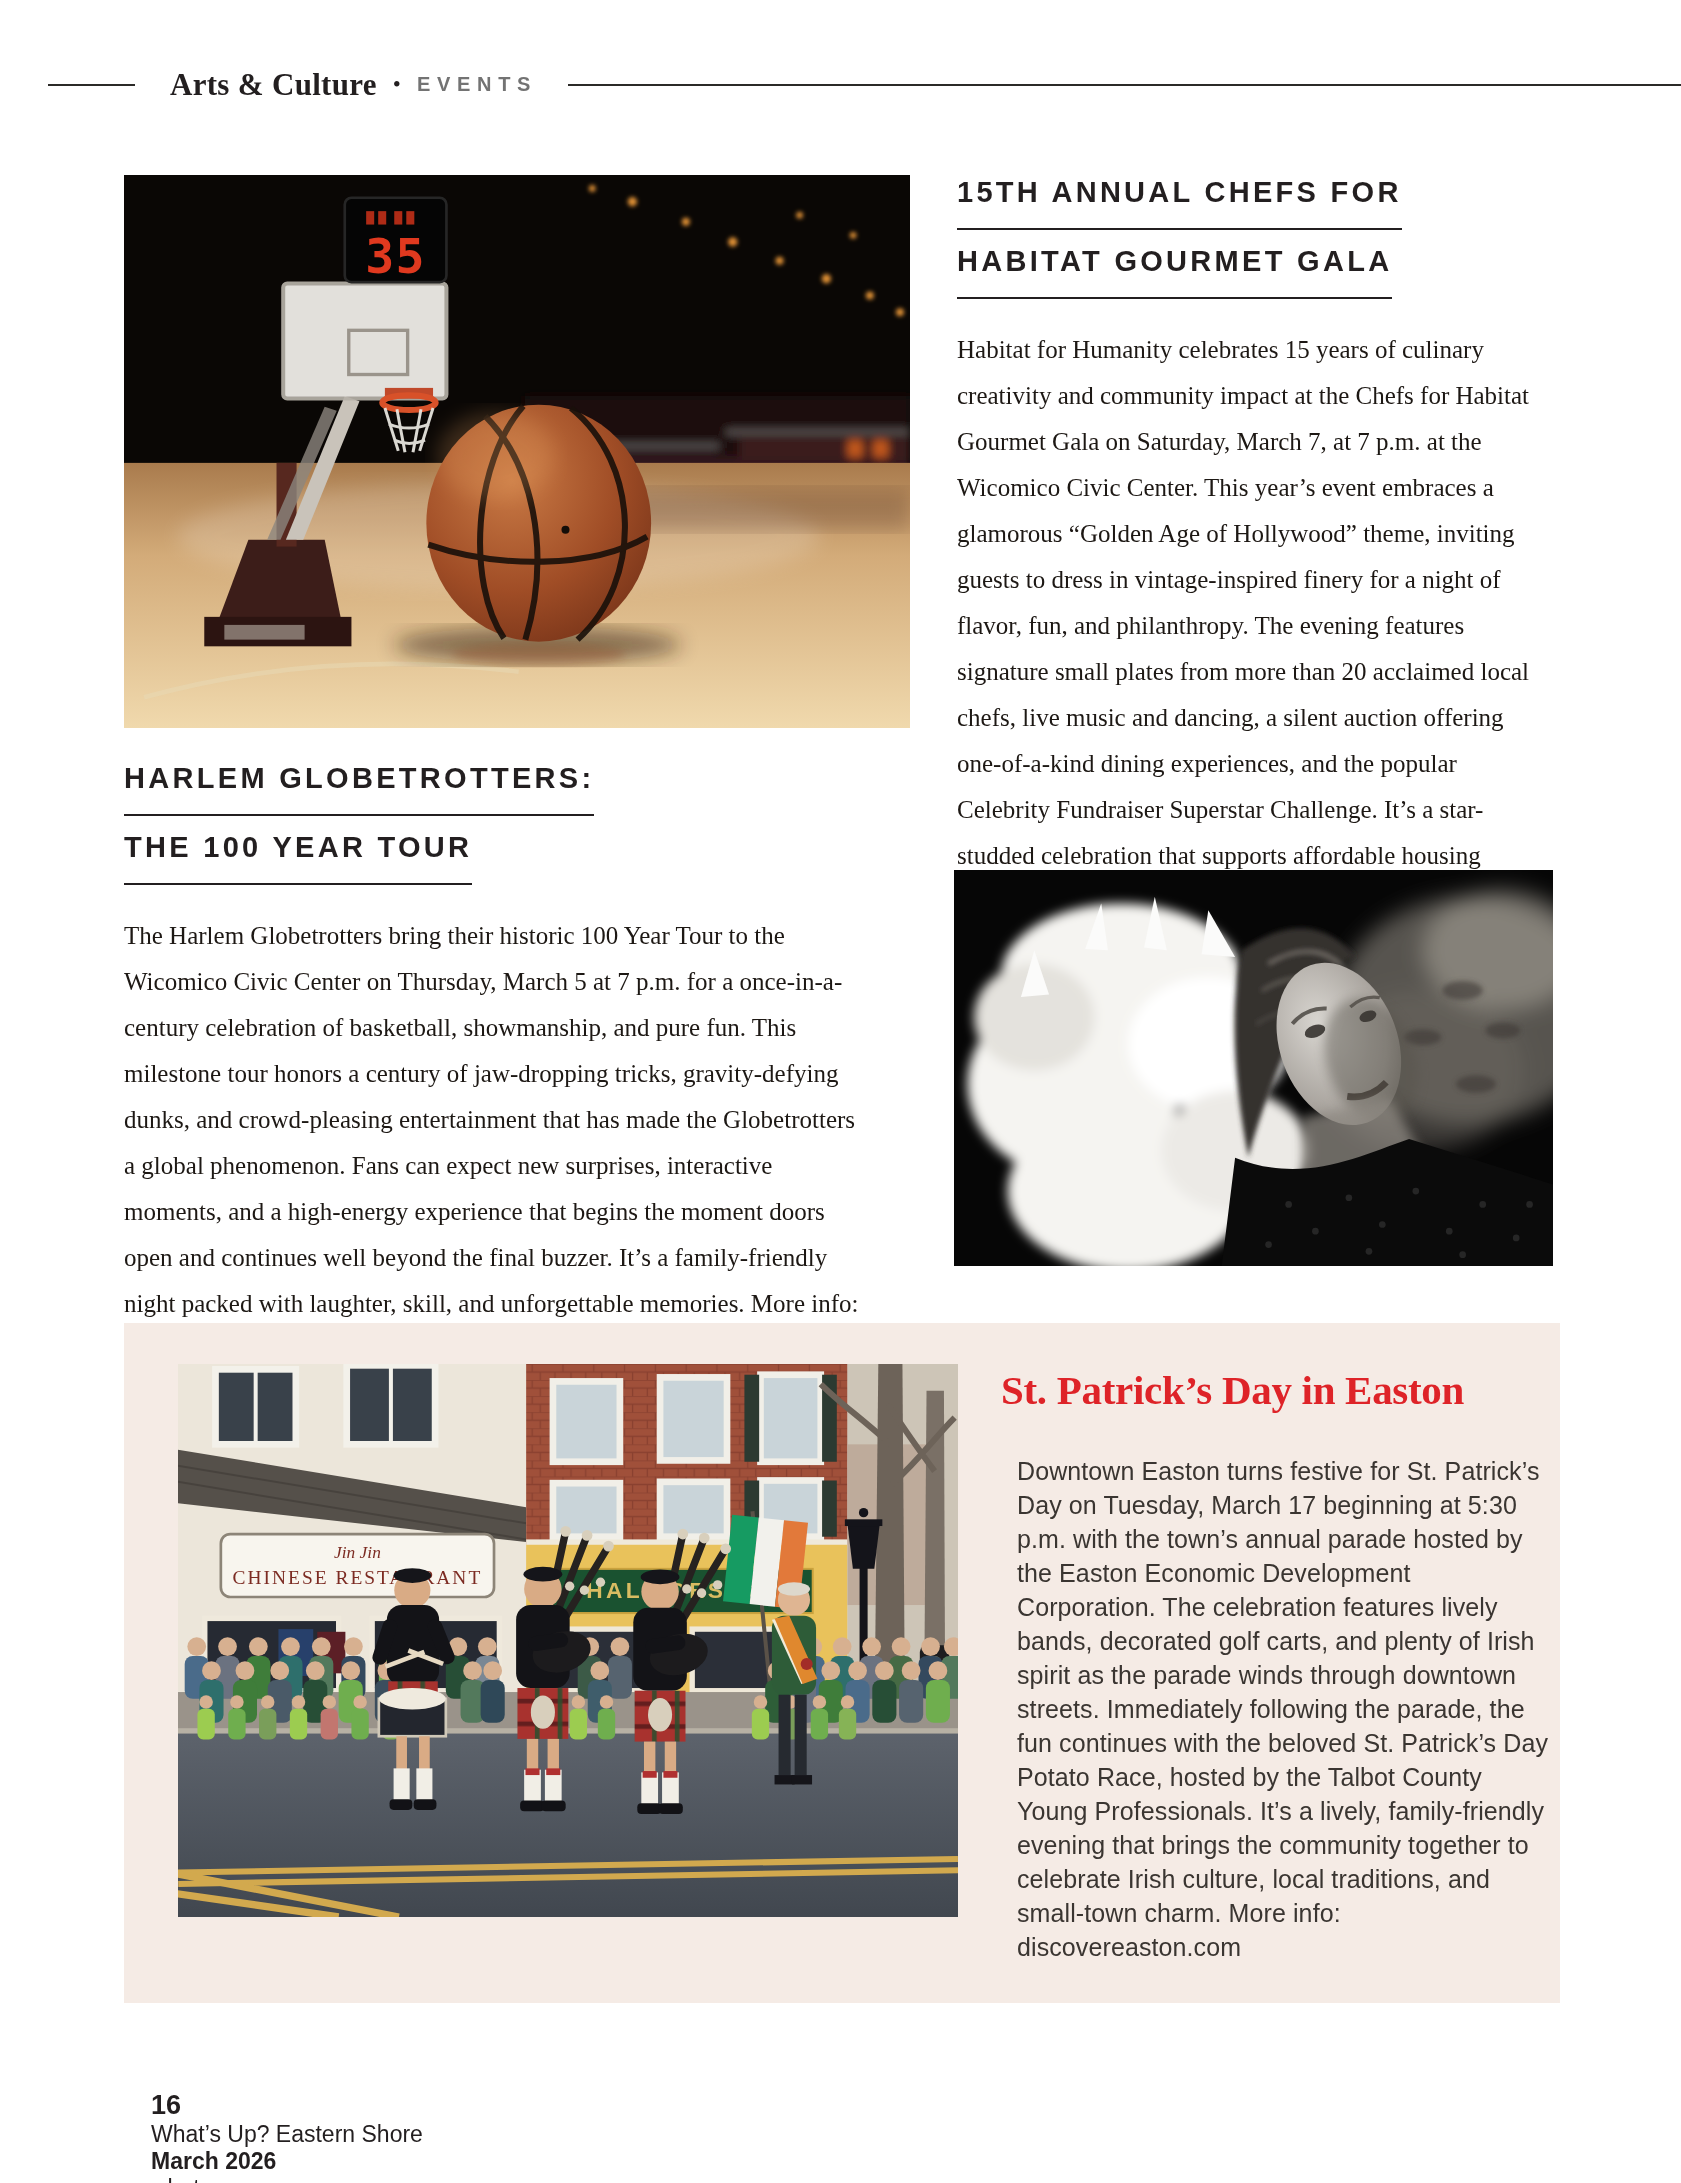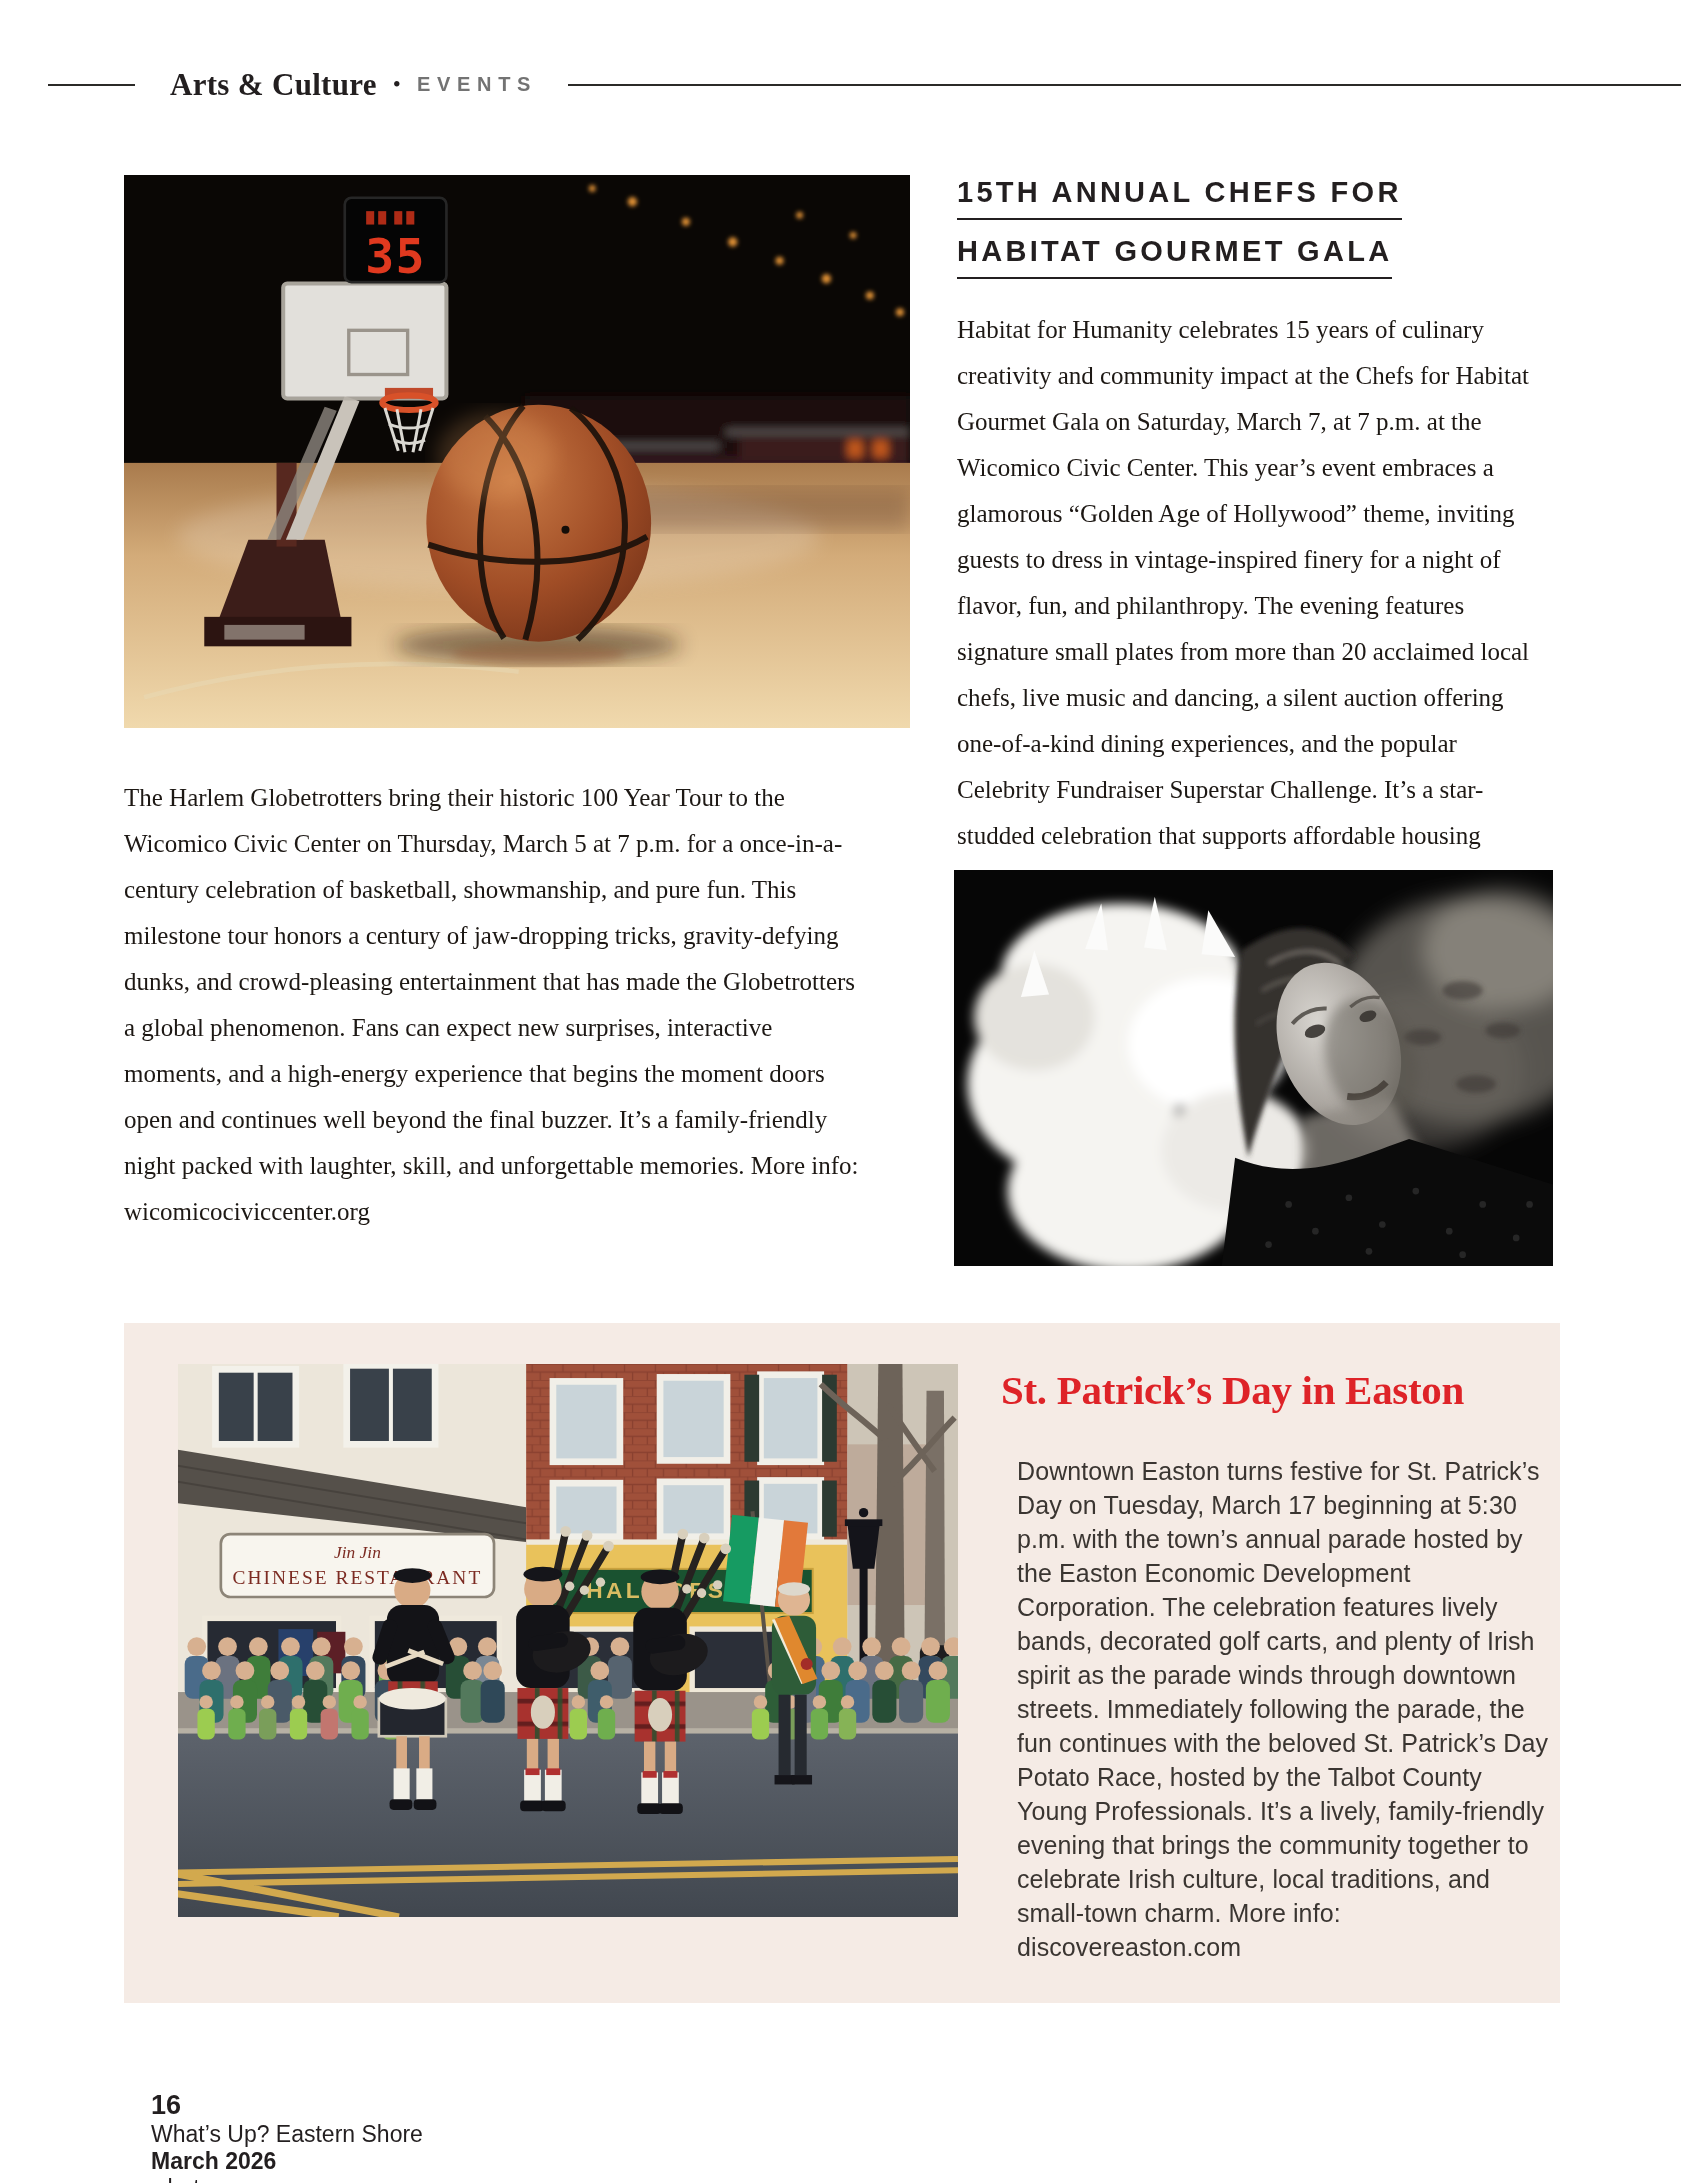--- a/index.html
+++ b/index.html
@@ -14,21 +14,21 @@
   .brand{font-family:"Liberation Serif",serif;font-weight:bold;font-size:31px;color:#231f20;letter-spacing:0.3px;}
   .hbullet{font-size:23px;margin:0 16px;color:#231f20;}
   .category{font-family:"Liberation Sans",sans-serif;font-weight:bold;font-size:20px;letter-spacing:6.7px;color:#737373;}
   
   .figure{position:absolute;overflow:hidden;}
   .figure svg{display:block;width:100%;height:100%;}
   
   .article{position:absolute;}
   .col-heading{margin:0;font-family:"Liberation Sans",sans-serif;font-weight:bold;
                font-size:29px;letter-spacing:3.3px;color:#231f20;line-height:1;}
-  .col-heading .hline{display:inline-block;padding-bottom:11px;border-bottom:2.7px solid #231f20;margin-bottom:17.4px;}
+  .col-heading .hline{display:inline-block;padding-bottom:21px;border-bottom:2.7px solid #231f20;margin-bottom:17.4px;}
   .body-serif{margin:10.7px 0 0 0;font-family:"Liberation Serif",serif;font-size:25px;line-height:46px;color:#1d1814;}
   
   .promo{position:absolute;left:124px;top:1323px;width:1436px;height:680px;background:#f5ebe5;}
   .promo-title{position:absolute;left:877px;top:43px;margin:0;font-family:"Liberation Serif",serif;
                font-weight:bold;font-size:41px;letter-spacing:-0.3px;color:#de2328;}
   .promo-body{position:absolute;left:877px;top:115px;width:535px;margin:16px;
               font-family:"Liberation Sans",sans-serif;font-size:25px;line-height:34px;color:#3a3531;letter-spacing:0.1px;}
   
   .footer{position:absolute;left:124px;top:2090px;display:flex;align-items:baseline;
           font-family:"Liberation Sans",sans-serif;color:#231f20;white-space:nowrap;flex-direction:column;}
@@ -162,20 +162,24 @@
 
   <div class="article" style="left:957px;top:178px;width:589px;">
     <h2 class="col-heading">
       <span class="hline">15TH ANNUAL CHEFS FOR</span><br>
       <span class="hline">HABITAT GOURMET GALA</span>
     </h2>
     <p class="body-serif">Habitat for Humanity celebrates 15 years of culinary creativity and community impact at the Chefs for Habitat Gourmet Gala on Saturday, March 7, at 7 p.m. at the Wicomico Civic Center. This year’s event embraces a glamorous “Golden Age of Hollywood” theme, inviting guests to dress in vintage-inspired finery for a night of flavor, fun, and philanthropy. The evening features signature small plates from more than 20 acclaimed local chefs, live music and dancing, a silent auction offering one-of-a-kind dining experiences, and the popular Celebrity Fundraiser Superstar Challenge. It’s a star-studded celebration that supports affordable housing efforts while delivering an unforgettable night out. More info: wicomicociviccenter.org</p>
   </div>
 
   <div class="article" style="left:124px;top:764px;width:740px;">
+    <h2 class="col-heading">
+      <span class="hline">HARLEM GLOBETROTTERS:</span><br>
+      <span class="hline">THE 100 YEAR TOUR</span>
+    </h2>
     <p class="body-serif">The Harlem Globetrotters bring their historic 100 Year Tour to the Wicomico Civic Center on Thursday, March 5 at 7 p.m. for a once-in-a-century celebration of basketball, showmanship, and pure fun. This milestone tour honors a century of jaw-dropping tricks, gravity-defying dunks, and crowd-pleasing entertainment that has made the Globetrotters a global phenomenon. Fans can expect new surprises, interactive moments, and a high-energy experience that begins the moment doors open and continues well beyond the final buzzer. It’s a family-friendly night packed with laughter, skill, and unforgettable memories. More info: wicomicociviccenter.org</p>
   </div>
 
   <div class="figure" style="left:954px;top:870px;width:599px;height:396px;">
     <svg viewBox="0 0 895 592" preserveAspectRatio="none">
       <defs>
         <radialGradient id="pFace" cx="0.4" cy="0.35" r="0.9">
           <stop offset="0" stop-color="#d9d6d1"></stop>
             <stop offset="0.6" stop-color="#a8a39d"></stop>
             <stop offset="1" stop-color="#5f5a54"></stop>

